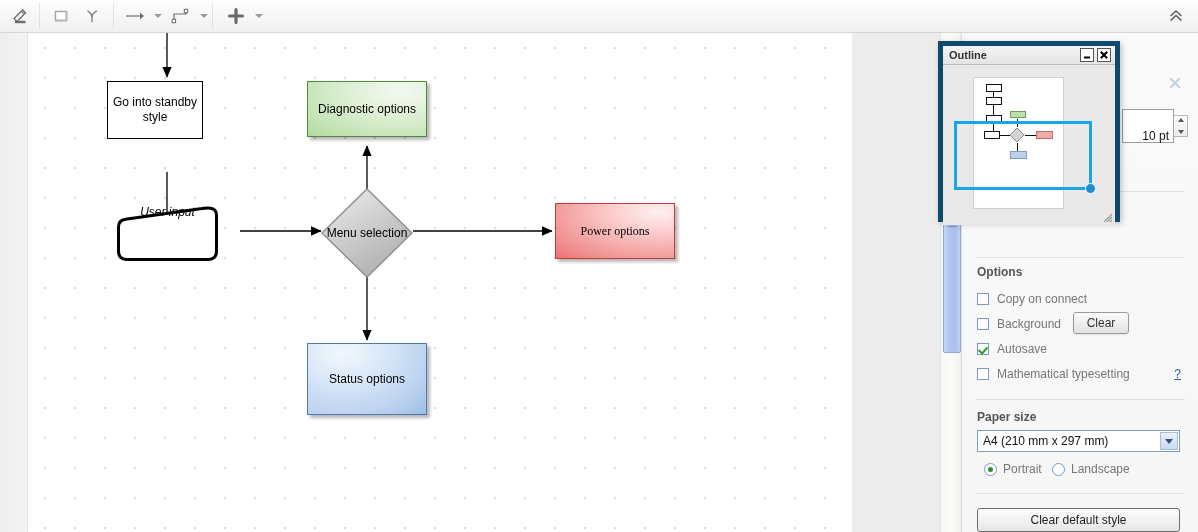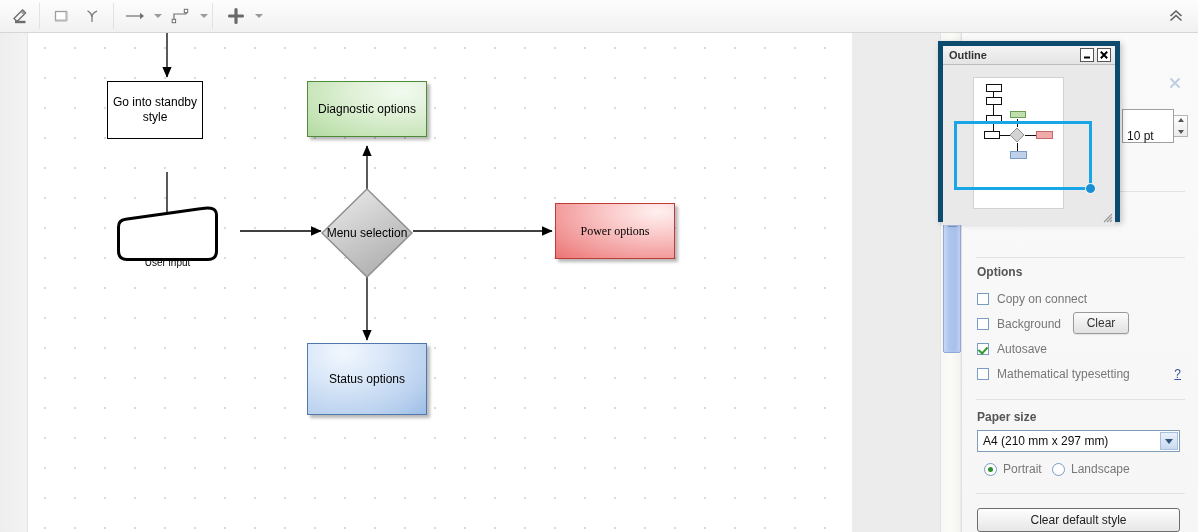--- a/index.html
+++ b/index.html
@@ -73,21 +73,21 @@
   }
 
   .diamond-wrap{position:absolute;}
   .diamond-wrap svg{position:absolute;left:0;top:0;overflow:visible;}
   .diamond-label{position:absolute;left:0;top:0;width:100%;height:100%;
       display:flex;align-items:center;justify-content:center;font-size:12px;color:#000;}
 
   .manual-wrap{position:absolute;}
   .manual-wrap svg{position:absolute;left:0;top:0;}
   .manual-label{position:absolute;left:0;top:0;width:100%;height:100%;
-      display:flex;align-items:flex-end;justify-content:center;font-size:10px;color:#000;}
+      display:flex;align-items:flex-start;justify-content:center;font-size:12px;color:#000;font-style:italic;}
 
   #edges{position:absolute;left:0;top:0;width:824px;height:499px;pointer-events:none;}
 
   
   #vscroll{position:absolute;left:940px;top:0;width:20px;height:499px;
     background:linear-gradient(to right,#f7f7f5,#fbfbf8,#f3f3ef);border-left:1px solid #e3e3e0;
     box-sizing:border-box;}
   #vscroll-thumb{position:absolute;left:2px;top:68px;width:16px;height:250px;
     border:1px solid #8fa8d8;border-radius:2px;
     background:linear-gradient(to right,#c7d8f5 0%,#aec6ef 30%,#a8c0ea 70%,#bcd0f2 100%);
@@ -95,21 +95,21 @@
   #vscroll-grip{position:absolute;left:4px;top:118px;width:9px;height:9px;}
   #vscroll-grip i{display:block;height:1px;background:#7e95c4;margin-bottom:2px;}
 
   
   #rightpanel{position:absolute;left:961px;top:0;width:237px;height:499px;
     background:linear-gradient(to bottom,#fafafa,#f6f6f6);border-left:1px solid #e0e0e0;box-sizing:border-box;}
   .panel-sep{position:absolute;left:14px;width:209px;height:1px;background:#e2e2e2;}
 
   #font-size-row{position:absolute;right:10px;top:76px;display:flex;align-items:center;}
   #font-size-input{width:52px;height:20px;border:1px solid #9f9f9f;background:#fff;
-     text-align:left;padding:16px 4px;font-size:12px;line-height:20px;color:#111;box-sizing:border-box;}
+     text-align:right;padding:16px 4px;font-size:12px;line-height:20px;color:#111;box-sizing:border-box;}
   #font-size-spin{width:14px;height:22px;border:1px solid #b5b5b5;border-left:none;
      background:linear-gradient(to bottom,#fdfdfd,#ececec);box-sizing:border-box;
      display:flex;flex-direction:column;justify-content:space-between;align-items:center;padding:2px 0;}
   .spin-up{width:0;height:0;border-left:3.5px solid transparent;border-right:3.5px solid transparent;border-bottom:4px solid #555;}
   .spin-dn{width:0;height:0;border-left:3.5px solid transparent;border-right:3.5px solid transparent;border-top:4px solid #555;}
 
   .sec-title{position:absolute;left:15px;font-weight:bold;font-size:12px;color:#555;}
   .chk-row{position:absolute;left:15px;display:flex;align-items:center;height:16px;}
   .chk{width:12px;height:12px;border:1px solid #7a9bc4;background:#fff;box-sizing:border-box;
     margin-right:8px;position:relative;flex:none;}

